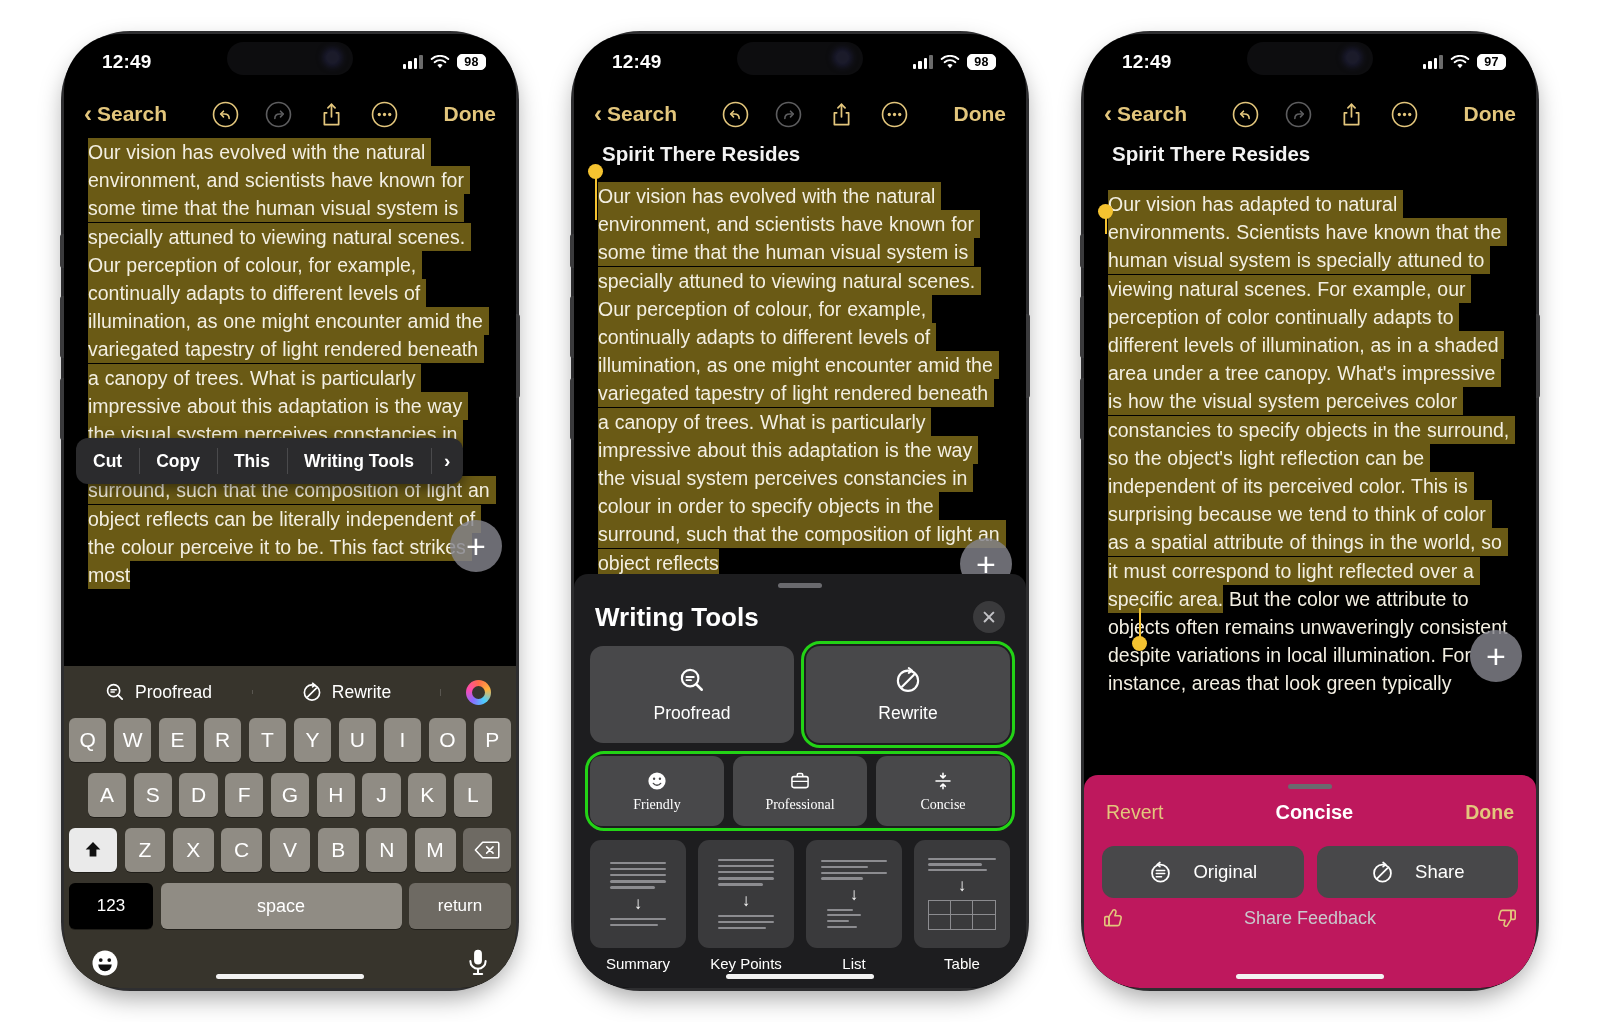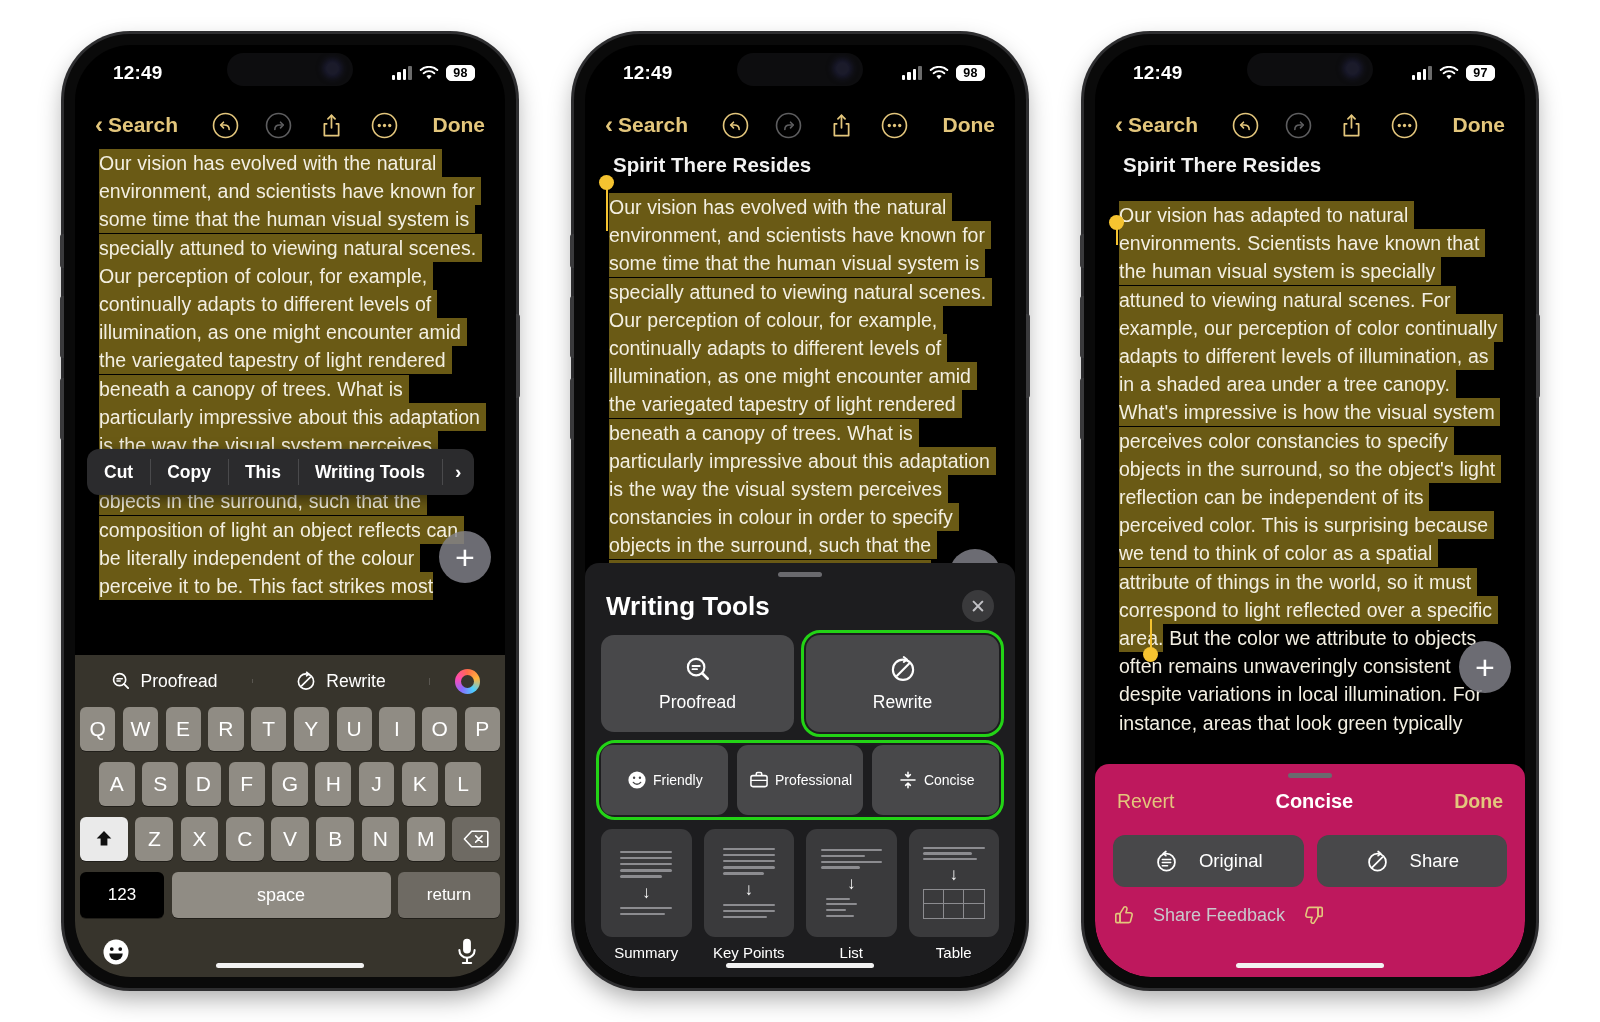--- a/index.html
+++ b/index.html
@@ -11,21 +11,20 @@
     position:relative;
   }
   .stage { position:absolute; inset:0; display:flex; justify-content:center; align-items:center; gap:58px; }
 
   
   .phone {
     position:relative;
     width:452px; height:954px;
     border-radius:66px;
     background:#0a0a0a;
-    padding:11px;
     box-shadow:0 0 0 3px #2e2e30, 0 10px 24px rgba(0,0,0,.35);
     flex:0 0 auto;
   }
   .phone::before{ 
     content:""; position:absolute; left:-4px; top:200px; width:4px; height:34px;
     background:#3a3a3c; border-radius:3px 0 0 3px;
   }
   .phone::after{ content:""; position:absolute; left:-4px; top:262px; width:4px; height:62px;
     background:#3a3a3c; border-radius:3px 0 0 3px; }
   .side-r{ position:absolute; right:-4px; top:280px; width:4px; height:84px; background:#3a3a3c; border-radius:0 3px 3px 0; }
@@ -144,22 +143,22 @@
   .wt-row{ display:flex; gap:12px; }
   .wt-big{
     flex:1; background:#48484a; border-radius:13px; height:97px;
     display:flex; flex-direction:column; align-items:center; justify-content:center; gap:8px;
     color:#fff; font-size:17.5px;
   }
   .hl-green{ outline:3px solid #23d316; outline-offset:2px; border-radius:14px; }
   .tone-wrap{ display:flex; gap:9px; margin-top:13px; }
   .tone{
     flex:1; background:#48484a; border-radius:11px; height:70px;
-    display:flex; flex-direction:row; align-items:center; justify-content:center; gap:5px;
-    color:#fff; font-size:14px;
+    display:flex; flex-direction:column; align-items:center; justify-content:center; gap:5px;
+    color:#fff; font-size:14px;font-family:Liberation Serif, serif;
   }
   .cards{ display:flex; gap:12px; margin-top:14px; }
   .card-col{ flex:1; display:flex; flex-direction:column; align-items:center; gap:7px; }
   .card{
     width:100%; height:108px; background:#3a3a3c; border-radius:11px;
     display:flex; flex-direction:column; align-items:center; justify-content:center; gap:6px; padding:9px;
   }
   .card-label{ font-size:15px; color:#fff; }
   .lines{ display:flex; flex-direction:column; gap:3.5px; width:72%; }
   .lines span{ height:2.6px; background:#8c8c90; border-radius:2px; display:block; }
@@ -172,21 +171,21 @@
   }
   .res-head{ display:flex; align-items:center; padding:8px 4px 0; }
   .res-left{ color:#e3c67c; font-size:19.5px; }
   .res-mid{ margin:0 auto; color:#fff; font-size:20px; font-weight:bold; }
   .res-right{ color:#e3c67c; font-size:19.5px; font-weight:bold; }
   .res-btns{ display:flex; gap:13px; margin-top:22px; }
   .res-btn{
     flex:1; background:#48484a; border-radius:12px; height:52px;
     display:flex; align-items:center; justify-content:center; gap:20px; color:#fff; font-size:18.5px;
   }
-  .feedback{ display:flex; align-items:center; justify-content:flex-start; gap:16px; margin-top:16px;
+  .feedback{ display:flex; align-items:center; justify-content:space-between; gap:16px; margin-top:8px;
     color:#c9c9cd; font-size:18px; }
 
   .gold{ stroke:#e3c67c; }
   .dim{ stroke:#5d5d5f; }
 </style>
 </head>
 <body>
 
 <div class="stage">
 

